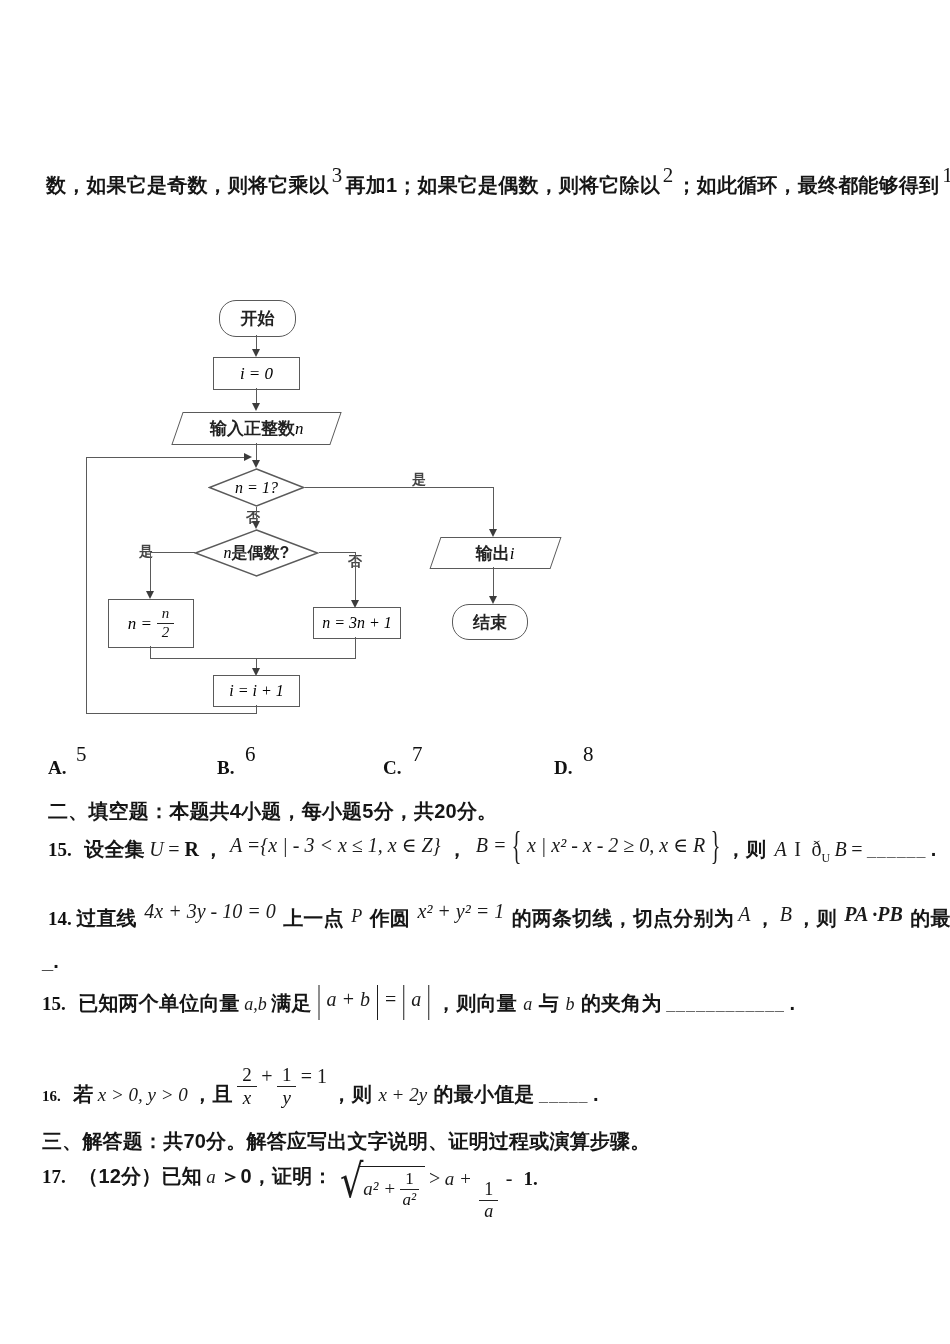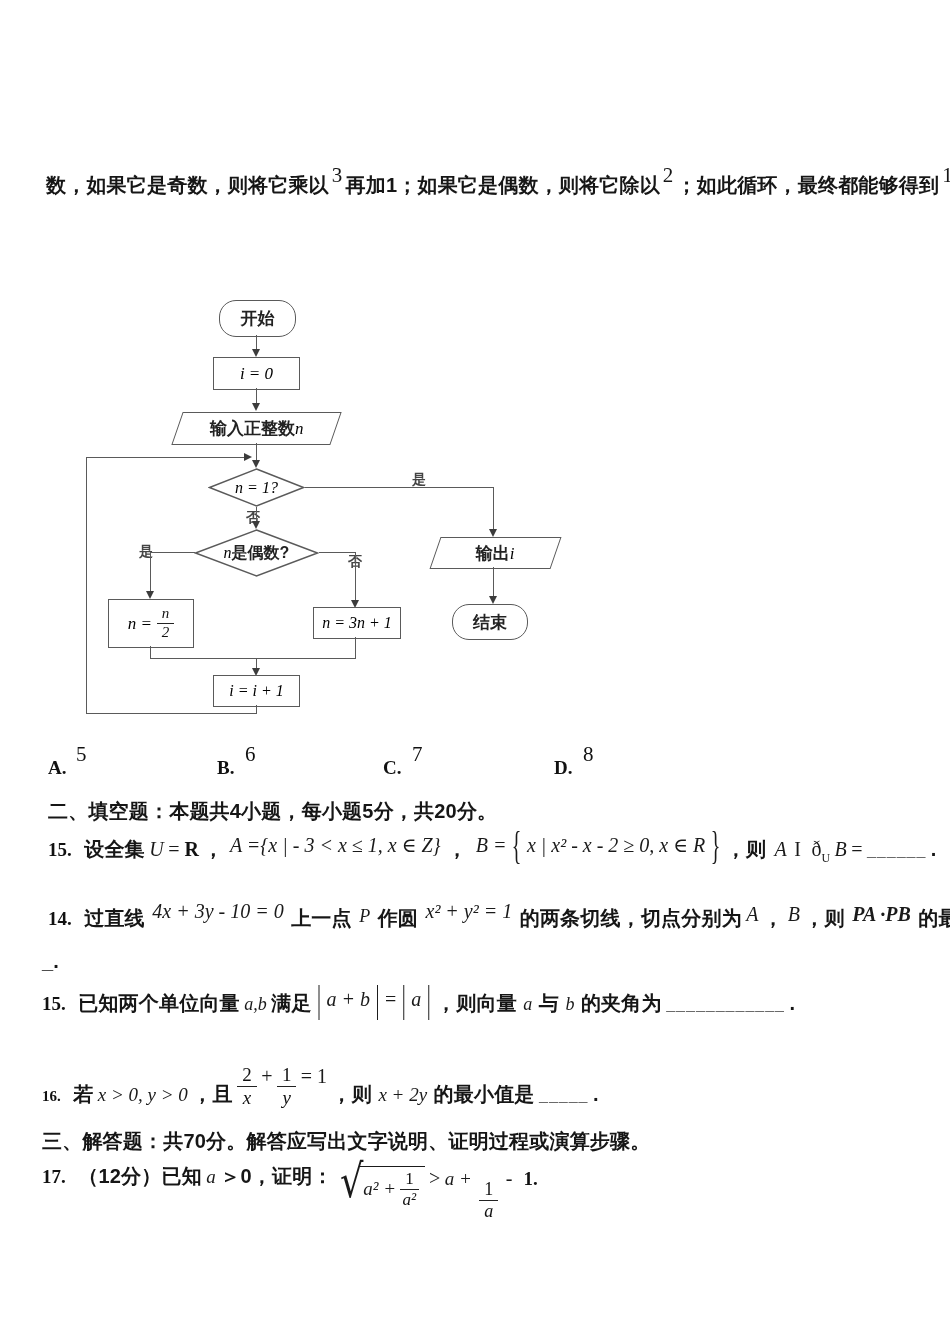--- a/index.html
+++ b/index.html
@@ -180,21 +180,21 @@
     <span class="math mup" style="margin-left:3px;">I</span>
     <span class="math mup" style="margin-left:6px;">ð</span><span class="math subu">U</span>
     <span class="math">B</span>
     <span class="math mup"> =</span>
     <span class="blank">______</span>
     <span class="cn">.</span>
   </div>
 
   <div class="abs row" style="left:48px;top:900px;">
     <span class="mup" style="font-weight:bold;font-size:19px;">14.</span>
-    <span class="cn" style="margin-left:8px;">过直线</span>
+    <span class="cn" style="margin-left:0;">过直线</span>
     <span class="math raised" style="margin:0 3px;">4x + 3y - 10 = 0</span>
     <span class="cn">上一点</span>
     <span class="math" style="font-size:18px;padding:0 3px;vertical-align:3px;">P</span>
     <span class="cn">作圆</span>
     <span class="math raised" style="margin:0 3px;">x² + y² = 1</span>
     <span class="cn">的两条切线，切点分别为</span>
     <span class="math raised-sm">A</span>
     <span class="cn">，</span>
     <span class="math raised-sm">B</span>
     <span class="cn">，则</span>

